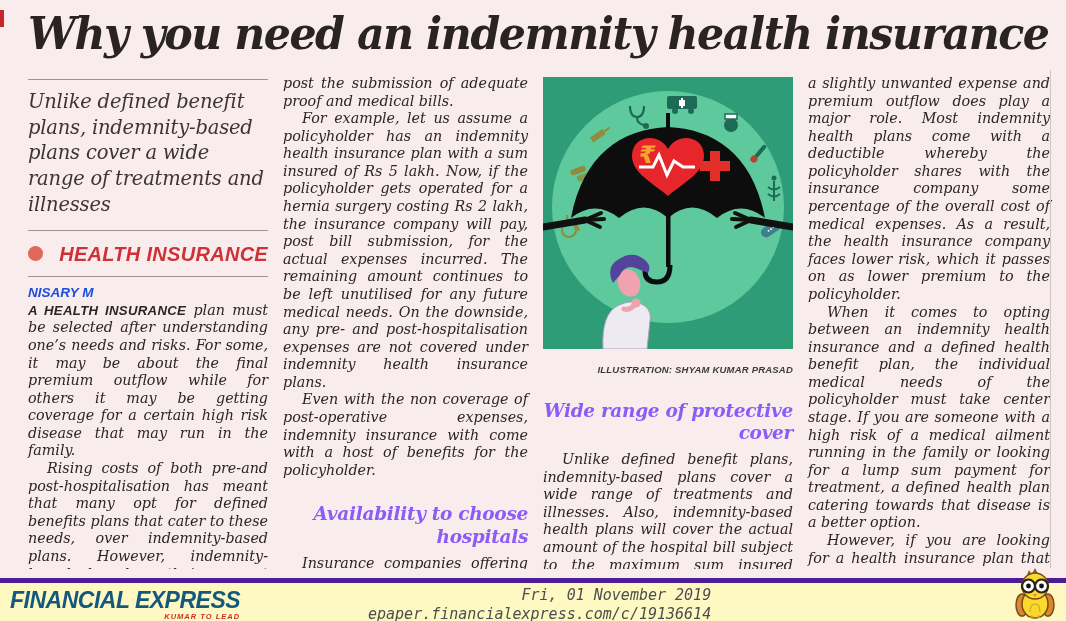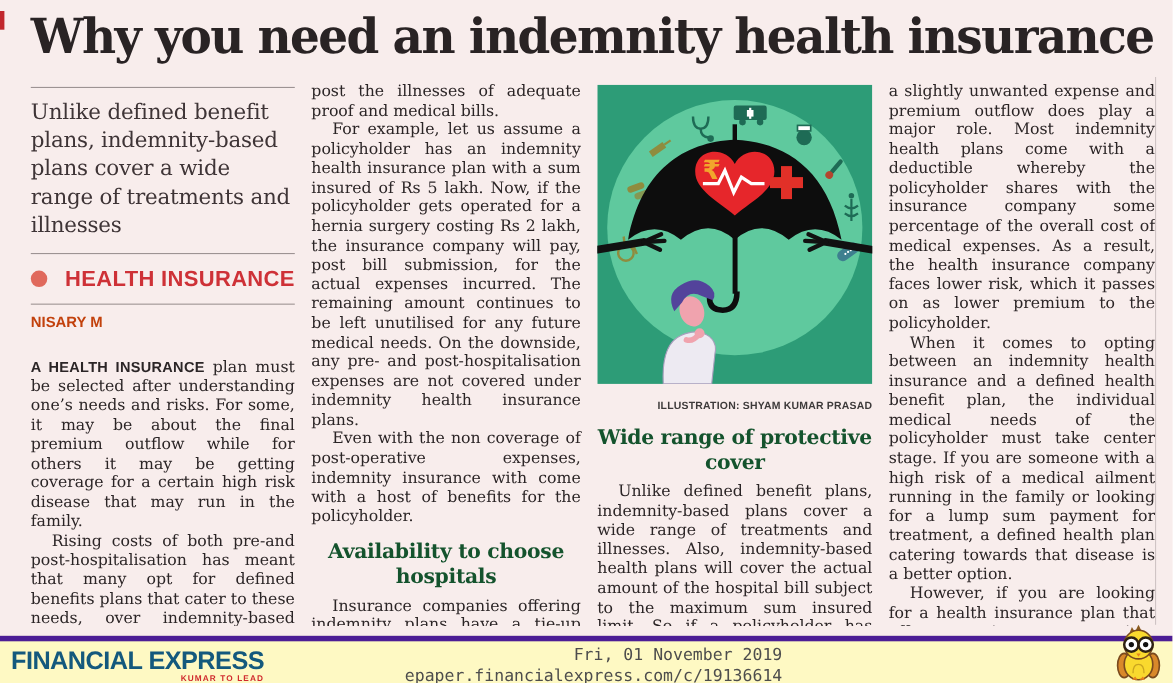--- a/index.html
+++ b/index.html
@@ -1,37 +1,37 @@
 <!DOCTYPE html>
 <html><head>
 <meta charset="utf-8">
 <style>
   html,body{margin:0;padding:0;}
   body{width:1066px;height:621px;overflow:hidden;background:#fff;font-family:"Liberation Sans",sans-serif;}
-  .page{position:relative;width:904px;height:621px;}
+  .page{position:relative;width:904px;height:621px;font-style:italic;}
   .article{position:relative;width:1066px;height:578px;background:#f8edec;overflow:hidden;}
   .red-mark{position:absolute;left:0;top:10px;width:4px;height:17px;background:#c1272d;}
   .headline{margin:8px 24px 0 28px;font-family:"DejaVu Serif",serif;font-weight:bold;font-size:44px;letter-spacing:-1.5px;color:#292324;white-space:nowrap;transform:scaleX(.97);transform-origin:left center;}
   .cols{display:flex;gap:15px;padding:16px 16px 0 28px;height:494px;overflow:hidden;}
   .col{font-family:"DejaVu Serif",serif;font-size:14.3px;line-height:1.23;color:#2b2526;text-align:justify;}
   .col1{width:241px;padding-top:4px;}
   .col2{width:246px;}
   .col3{width:250px;}
   .col4{width:243px;}
   .rule{border:none;border-top:1px solid #9d9393;margin:0;}
   .standfirst{font-size:19.5px;line-height:1.32;color:#3e3436;text-align:left;margin:9px 0 12px;letter-spacing:-.2px;}
   .section-row{display:flex;align-items:center;gap:8px;margin:11px 0 10px;justify-content:space-between;}
   .bullet{width:15px;height:15px;border-radius:50%;background:#e0695c;flex:0 0 auto;}
   .section-label{font-family:"Liberation Sans",sans-serif;font-weight:bold;font-size:20px;color:#ce3137;letter-spacing:.3px;white-space:nowrap;}
-  .byline{font-family:"Liberation Sans",sans-serif;font-weight:bold;font-size:13.5px;color:#c2410c;margin:8px 0 0;text-align:left;}
+  .byline{font-family:"Liberation Sans",sans-serif;font-weight:bold;font-size:13.5px;color:#1d4ed8;margin:8px 0 0;text-align:left;}
   p.body{margin:0;}
-  p.body.first{margin-top:24px;}
+  p.body.first{margin-top:0;}
   p.body.indent{text-indent:19px;}
   .lead-in{font-family:"Liberation Sans",sans-serif;font-weight:bold;font-size:13.2px;letter-spacing:.3px;}
-  .subhead{font-family:"DejaVu Serif",serif;font-weight:bold;font-size:18.5px;letter-spacing:-.3px;color:#14532d;text-align:center;margin:12px 0 6px;}
+  .subhead{font-family:"DejaVu Serif",serif;font-weight:bold;font-size:18.5px;letter-spacing:-.3px;color:#8b5cf6;text-align:right;margin:24px 0 6px;}
   .illus-wrap{margin:2px 0 0;}
   .illus{display:block;width:250px;height:272px;}
   .caption{font-family:"Liberation Sans",sans-serif;font-weight:bold;font-size:9.5px;color:#3d3a3a;text-align:right;margin:15px 0 2px;letter-spacing:.2px;}
   .right-divider{position:absolute;top:70px;right:15px;width:1px;height:498px;background:#cfc4c4;}
   .footer{position:relative;width:1066px;height:43px;background:#fef9c3;border-top:5px solid #4c1d95;box-sizing:border-box;}
   .fe-logo{position:absolute;left:10px;top:6px;display:inline-block;text-align:right;}
   .fe-brand{font-family:"Liberation Sans",sans-serif;font-weight:bold;font-size:23px;letter-spacing:-.5px;color:#14597d;line-height:1;}
   .fe-tagline{font-family:"Liberation Sans",sans-serif;font-weight:bold;font-size:7.5px;letter-spacing:1px;color:#d02b2e;line-height:1;margin-top:1px;}
   .footer-meta{position:absolute;left:368px;top:3px;font-family:"DejaVu Sans Mono",monospace;font-size:15px;color:#4d4d4d;line-height:1.28;text-align:right;}
   .owl{position:absolute;right:8px;bottom:1px;}
@@ -57,21 +57,21 @@
           <span class="section-label">HEALTH INSURANCE</span>
         </div>
         <hr class="rule">
         <div class="byline">NISARY M</div>
         <p class="body first"><span class="lead-in">A HEALTH INSURANCE</span><span> plan must be selected after understanding one’s needs and risks. For some, it may be about the final premium outflow while for others it may be getting coverage for a certain high risk disease that may run in the family.</span></p>
         <p class="body indent">Rising costs of both pre-and post-hospitalisation has meant that many opt for defined benefits plans that cater to these needs, over indemnity-based plans. However, indemnity-based plans have their own set of benefits.</p>
 
       </div>
 
       <div class="col col2">
-        <p class="body">post the illnesses of adequate proof and medical bills.</p>
+        <p class="body">post the submission of adequate proof and medical bills.</p>
         <p class="body indent">For example, let us assume a policyholder has an indemnity health insurance plan with a sum insured of Rs 5 lakh. Now, if the policyholder gets operated for a hernia surgery costing Rs 2 lakh, the insurance company will pay, post bill submission, for the actual expenses incurred. The remaining amount continues to be left unutilised for any future medical needs. On the downside, any pre- and post-hospitalisation expenses are not covered under indemnity health insurance plans.</p>
         <p class="body indent">Even with the non coverage of post-operative expenses, indemnity insurance with come with a host of benefits for the policyholder.</p>
         <h3 class="subhead">Availability to choose hospitals</h3>
         <p class="body indent">Insurance companies offering indemnity plans have a tie-up with a large network of hospitals and doctors. This means the policyholder is free to choose the desired hospital or healthcare professional for treatment. Availability of cashless indemnity health insurance plans also mean the policyholder does not have to worry about bill submission, which is done by the networked hospital.</p>
       </div>
 
       <div class="col col3">
         <div class="illus-wrap">
           <svg class="illus" viewBox="0 0 250 272">
             <rect x="0" y="0" width="250" height="272" fill="#2d9c77"></rect>

